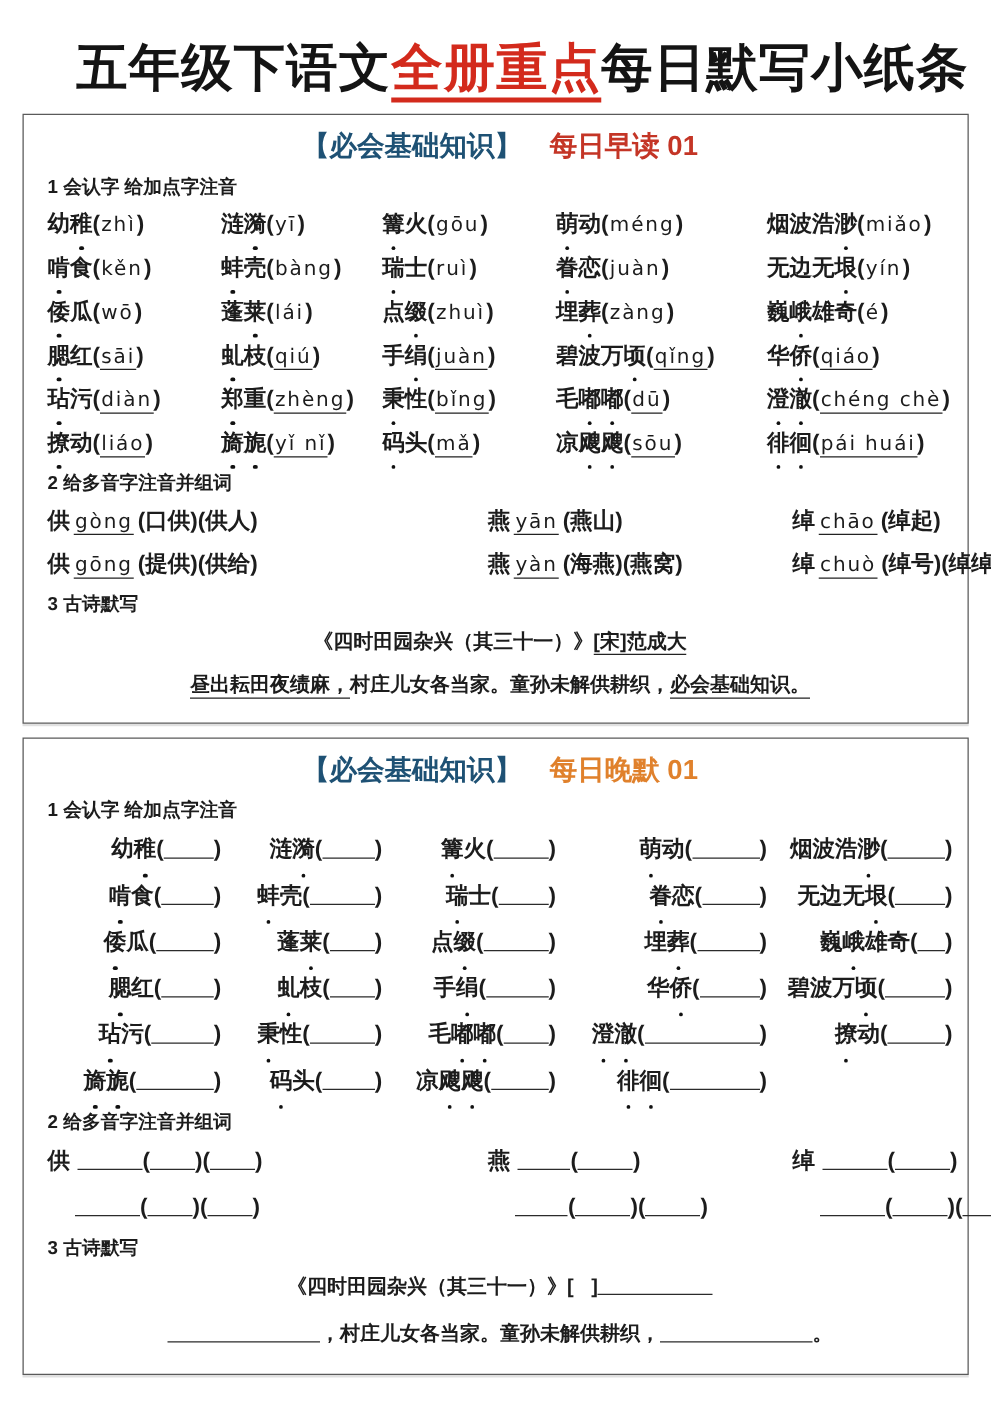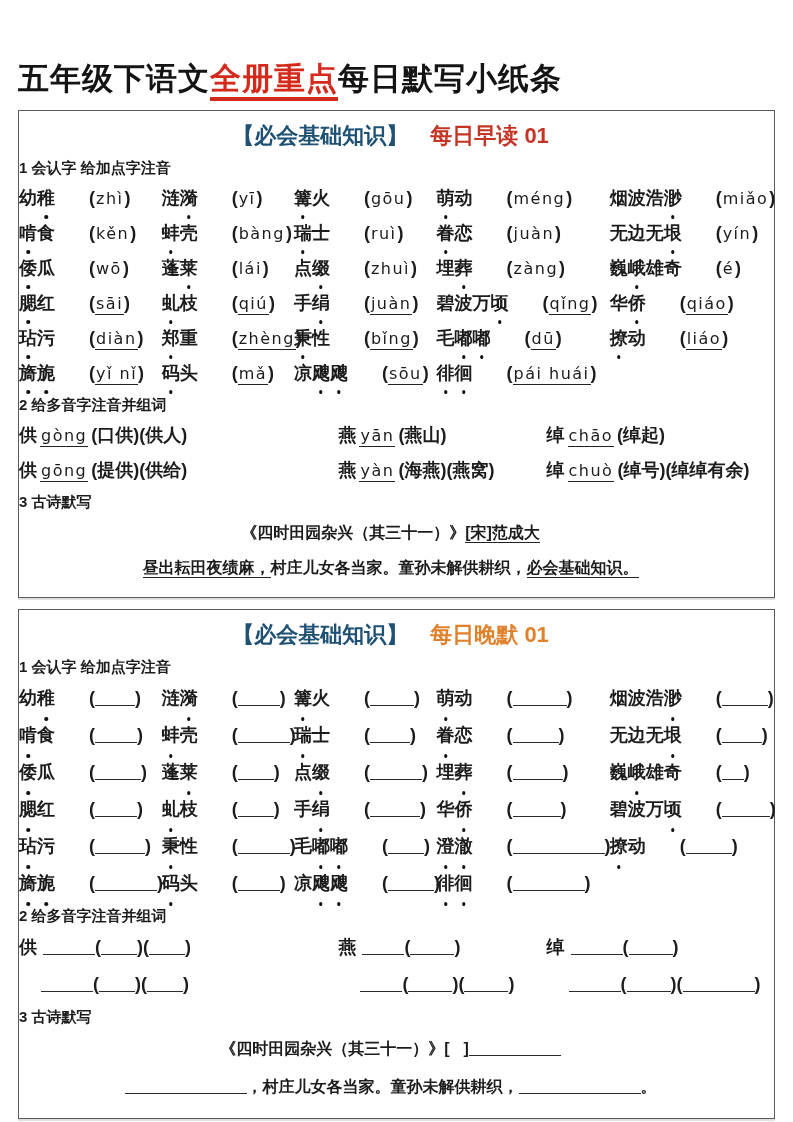--- a/index.html
+++ b/index.html
@@ -4,68 +4,68 @@
 <style>
   html,body{margin:0;padding:0;background:#fff;}
   body{
     width:793px;height:1122px;position:relative;overflow:hidden;
     font-family:"Liberation Sans",sans-serif;color:#1c1c1c;
     -webkit-font-smoothing:antialiased;
   }
   .page{padding:0 18px;}
   
   .title{
-    text-align:left;font-size:31px;font-weight:700;letter-spacing:1px;
-    margin:0;padding-top:60px;line-height:1.25;color:#141414;
+    text-align:right;font-size:41px;font-weight:700;letter-spacing:1px;
+    margin:0;padding-top:29px;line-height:1.25;color:#141414;
   }
   .title .hl{
     color:var(--c-title-red,#d32a1c);
     border-bottom:4px solid var(--c-title-red,#d32a1c);
     padding-bottom:1px;
   }
   
   .box{
     border:1.5px solid #5a5a5a;background:#fff;
-    margin-top:11px;padding:6px 12px 12px 0;
+    margin-top:11px;padding:6px 12px 12px 19px;
     box-shadow:0 2px 0 rgba(0,0,0,.12);
   }
   .box-hdr{text-align:center;font-size:22px;font-weight:700;margin:4px 0 8px;}
   .hdr-l{color:var(--c-navy,#1e5174);}
   .hdr-r{margin-left:16px;}
   .morning .hdr-r{color:var(--c-morning-red,#c43526);}
   .evening .hdr-r{color:var(--c-evening-orange,#e0812c);}
   .sec{font-size:15px;font-weight:700;margin:5px 0 3px;}
   
   .wgrid{
     display:grid;grid-template-columns:19.2% 17.8% 19.2% 23.3% 20.5%;
     font-size:18px;font-weight:700;
   }
   .morning .wgrid{line-height:34px;}
-  .evening .wgrid{line-height:37px;}
+  .evening .wgrid{line-height:37px;text-align:right;}
   .wcell{white-space:nowrap;}
   .ch{display:inline-block;position:relative;}
   .ch.dt::after{
     content:"";position:absolute;left:50%;bottom:-4px;
     width:3.5px;height:3.5px;border-radius:50%;background:#111;
     transform:translateX(-50%);
   }
-  .par{font-weight:700;margin-left:34px;}
+  .par{font-weight:700;}
   .py{
     font-weight:400;font-size:16px;letter-spacing:1.5px;
     font-family:"DejaVu Sans",sans-serif;padding:0 1px;
   }
   .un{border-bottom:1.5px solid #222;padding-bottom:1px;}
   .bl{
     display:inline-block;height:12px;vertical-align:-2px;
     border-bottom:1.5px solid #2b2b2b;
   }
   
   .poly{
     display:grid;grid-template-columns:43% 28% 29%;
-    font-size:18px;font-weight:700;
+    font-size:18px;font-weight:700;gap:41px;
   }
   .morning .poly{line-height:35px;}
   .evening .poly{line-height:37px;}
   .prow{white-space:nowrap;}
   .prow .py{margin:0 3px;}
   .indent{display:inline-block;width:22px;}
   .pgap{display:inline-block;width:6px;}
   
   .poem{text-align:center;font-size:16px;font-weight:700;margin-top:2px;}
   .morning .poem{line-height:35px;}
@@ -104,20 +104,21 @@
         <div class="wcell"><span class="hz"><span class="ch">巍</span><span class="ch dt">峨</span><span class="ch">雄</span><span class="ch">奇</span></span><span class="par">(<span class="py">é</span>)</span></div>
         <div class="wcell"><span class="hz"><span class="ch dt">腮</span><span class="ch">红</span></span><span class="par">(<span class="py un">sāi</span>)</span></div>
         <div class="wcell"><span class="hz"><span class="ch dt">虬</span><span class="ch">枝</span></span><span class="par">(<span class="py un">qiú</span>)</span></div>
         <div class="wcell"><span class="hz"><span class="ch">手</span><span class="ch dt">绢</span></span><span class="par">(<span class="py un">juàn</span>)</span></div>
         <div class="wcell"><span class="hz"><span class="ch">碧</span><span class="ch">波</span><span class="ch">万</span><span class="ch dt">顷</span></span><span class="par">(<span class="py un">qǐng</span>)</span></div>
         <div class="wcell"><span class="hz"><span class="ch">华</span><span class="ch dt">侨</span></span><span class="par">(<span class="py un">qiáo</span>)</span></div>
         <div class="wcell"><span class="hz"><span class="ch dt">玷</span><span class="ch">污</span></span><span class="par">(<span class="py un">diàn</span>)</span></div>
         <div class="wcell"><span class="hz"><span class="ch dt">郑</span><span class="ch">重</span></span><span class="par">(<span class="py un">zhèng</span>)</span></div>
         <div class="wcell"><span class="hz"><span class="ch dt">秉</span><span class="ch">性</span></span><span class="par">(<span class="py un">bǐng</span>)</span></div>
         <div class="wcell"><span class="hz"><span class="ch">毛</span><span class="ch dt">嘟</span><span class="ch dt">嘟</span></span><span class="par">(<span class="py un">dū</span>)</span></div>
+        <div class="wcell"><span class="hz"><span class="ch dt">澄</span><span class="ch dt">澈</span></span><span class="par">(<span class="py un">chéng chè</span>)</span></div>
         <div class="wcell"><span class="hz"><span class="ch dt">撩</span><span class="ch">动</span></span><span class="par">(<span class="py un">liáo</span>)</span></div>
         <div class="wcell"><span class="hz"><span class="ch dt">旖</span><span class="ch dt">旎</span></span><span class="par">(<span class="py un">yǐ nǐ</span>)</span></div>
         <div class="wcell"><span class="hz"><span class="ch dt">码</span><span class="ch">头</span></span><span class="par">(<span class="py un">mǎ</span>)</span></div>
         <div class="wcell"><span class="hz"><span class="ch">凉</span><span class="ch dt">飕</span><span class="ch dt">飕</span></span><span class="par">(<span class="py un">sōu</span>)</span></div>
         <div class="wcell"><span class="hz"><span class="ch dt">徘</span><span class="ch dt">徊</span></span><span class="par">(<span class="py un">pái huái</span>)</span></div>
       </div>
     <div class="sec">2 给多音字注音并组词</div>
     <div class="poly" id="m-poly">
         <div class="pcol">
           <div class="prow"><span class="hz"><span class="ch">供</span></span><span class="py un">gòng</span><span class="pw">(口供)</span><span class="pw">(供人)</span></div>

